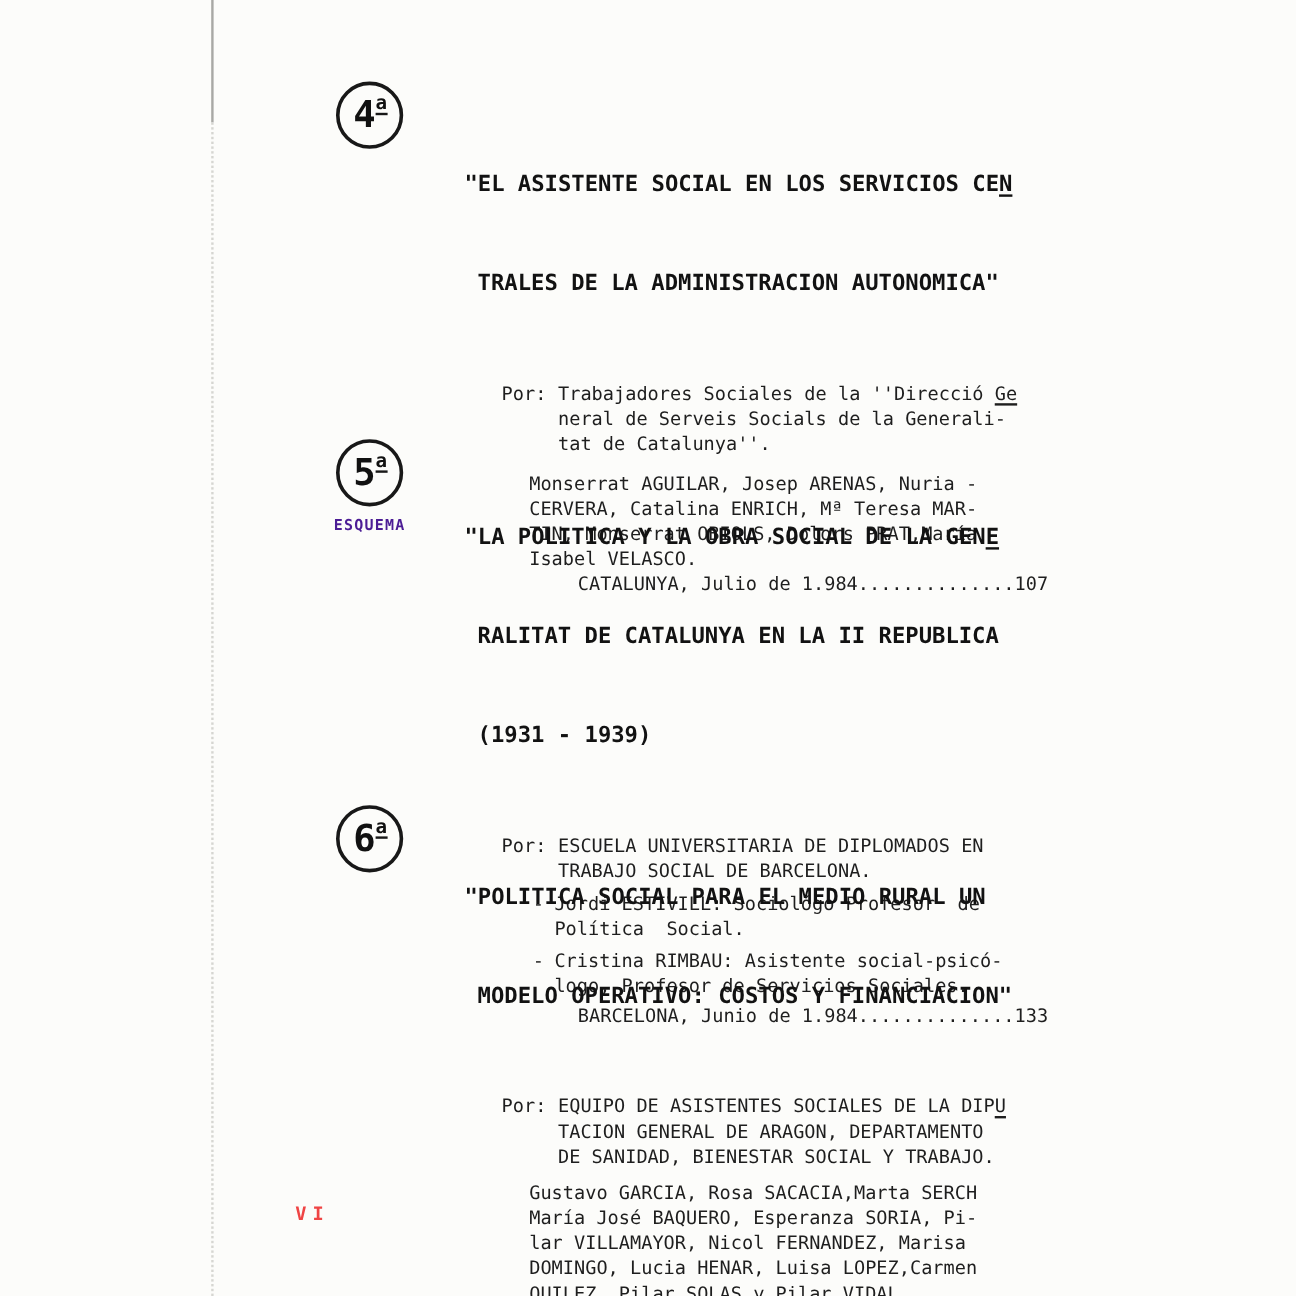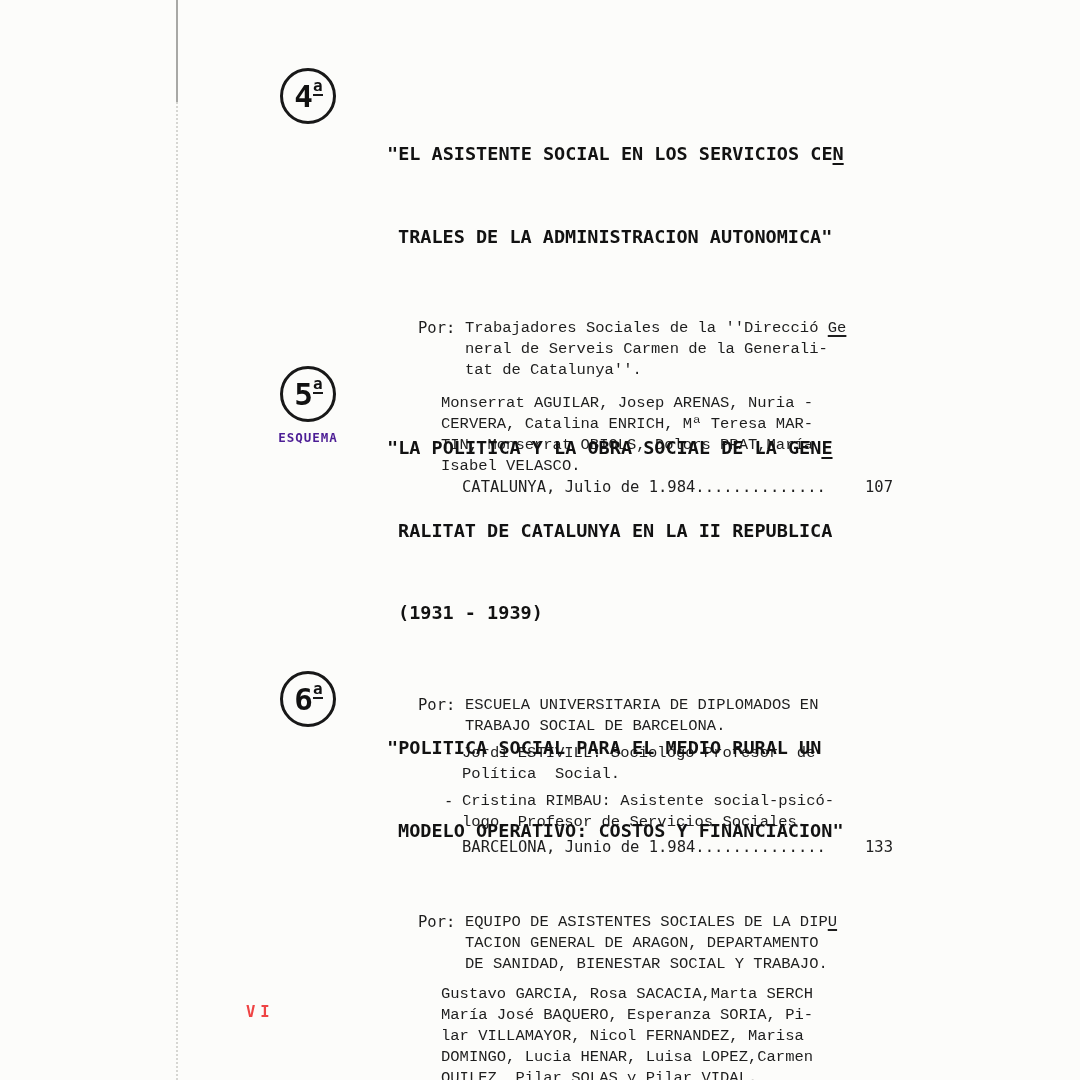--- a/index.html
+++ b/index.html
@@ -54,33 +54,33 @@
   .title {
     font-weight:bold; font-size:18.5px; line-height:27.5px;
     color:#121212; white-space:pre;
   }
   .tline.cont { padding-left:11px; }
   .u { text-decoration:underline; text-underline-offset:3px; text-decoration-thickness:1.5px; }
 
   .body-text { font-size:15.5px; line-height:21px; }
   .por { display:flex; margin-top:13px; padding-left:31px; }
   .por-label { flex:0 0 47px; white-space:pre; }
-  .line { white-space:pre;font-family:Liberation Mono, monospace; }
+  .line { white-space:pre; }
 
   .authors { margin-left:54px; }
   .authors.m1 { margin-top:12px; }
   .authors.m2 { margin-top:9px; }
 
   .bullets { margin-left:57px; }
   .bullet { display:flex; margin-top:6px; }
   .bullet .dash { flex:0 0 18px; }
 
   .dateline {
     margin-left:75px; width:431px;
-    display:flex; justify-content:space-between;
+    display:flex; justify-content:center;
   }
   .dateline.gap { margin-top:4px; }
   .date { white-space:pre; }
   .pageno { white-space:pre; }
 
   .title.t4 { margin-top:25px; }
   .title.t5 { margin-top:23px; }
   .title.t6 { margin-top:17px; }
 
   .folio {
@@ -106,21 +106,21 @@
     </div>
     <div class="content">
       <div class="title t4">
         <div class="tline"><span>"EL ASISTENTE SOCIAL EN LOS SERVICIOS CE</span><span class="u">N</span></div>
         <div class="tline cont"><span>TRALES DE LA ADMINISTRACION AUTONOMICA"</span><span class="u"></span></div>
       </div>
       <div class="por body-text">
         <span class="por-label">Por:</span>
         <div>
           <div class="line"><span>Trabajadores Sociales de la ''Direcció </span><span class="u">Ge</span></div>
-          <div class="line"><span>neral de Serveis Carmen de la Generali-</span><span class="u"></span></div>
+          <div class="line"><span>neral de Serveis Socials de la Generali-</span><span class="u"></span></div>
           <div class="line"><span>tat de Catalunya''.</span><span class="u"></span></div>
         </div>
       </div>
       <div class="authors m1 body-text">
         <div class="line">Monserrat AGUILAR, Josep ARENAS, Nuria -</div>
         <div class="line">CERVERA, Catalina ENRICH, Mª Teresa MAR-</div>
         <div class="line">TIN, Monserrat OBIOLS, Dolors PRAT,María</div>
         <div class="line">Isabel VELASCO.</div>
       </div>
       <div class="dateline body-text">

